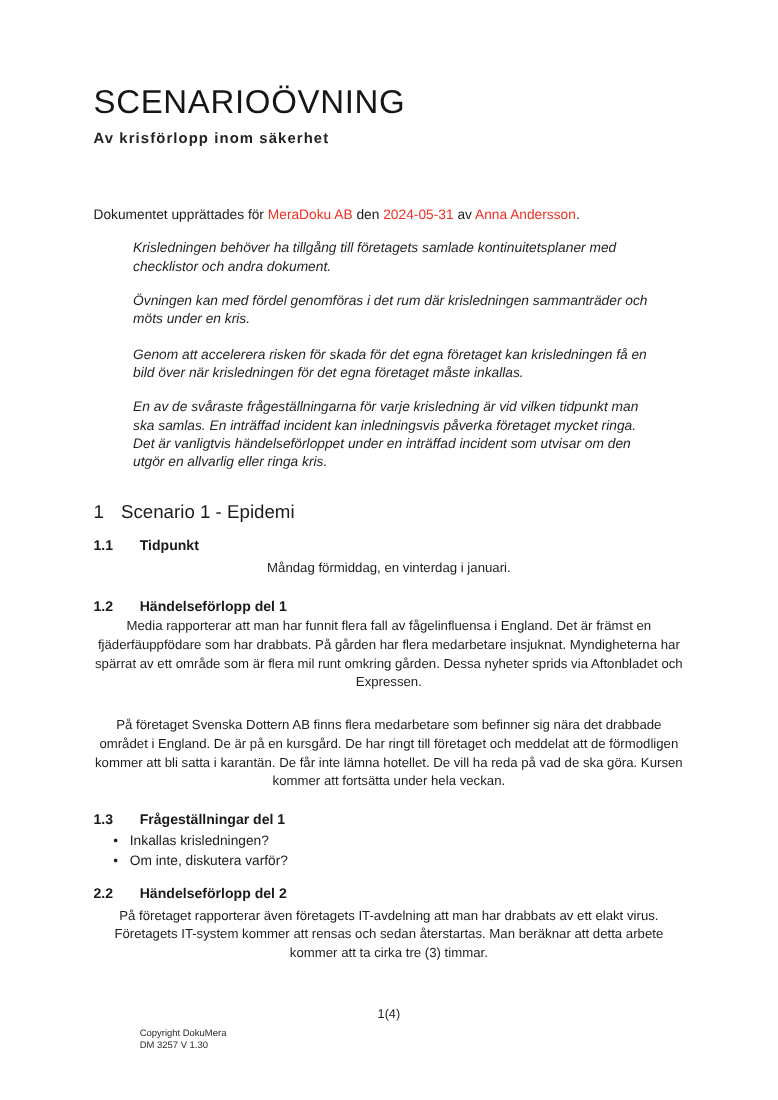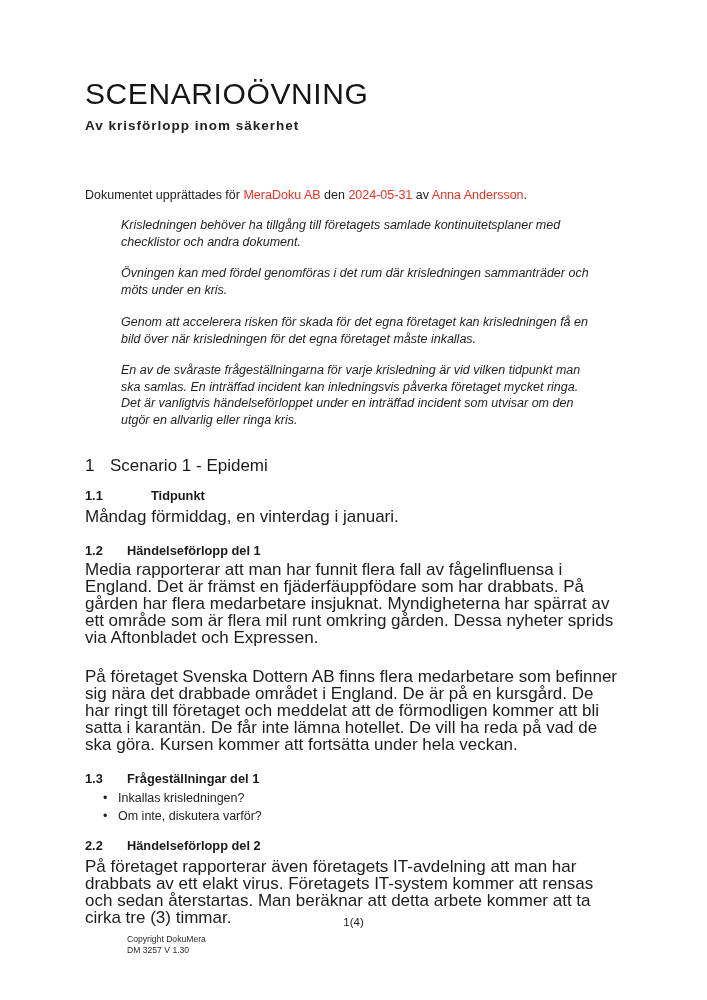--- a/index.html
+++ b/index.html
@@ -63,28 +63,29 @@
   }
   .h1row .num { width: 25px; }
   .h2row {
     display: flex;
     font-size: 12.8px;
     line-height: 17px;
     font-weight: 700;
     color: #1a1a1a;
   }
   .h2row .num { width: 42px; font-weight: 700; }
-  .h2row.s11 { margin-top: 10px; gap: 24px; }
+  .h2row.s11 { margin-top: 10px; }
   .h2row.s12 { margin-top: 17px; }
   .h2row.s13 { margin-top: 17px; }
   .h2row.s14 { margin-top: 12px; }
   p.body {
     margin: 0;
-    font-size: 17px;
+    font-size: 12px;
     line-height: 17px;
+    text-align: center;
   }
   p.body.after-h2 { margin-top: 4px; }
   p.body.tight { margin-top: 2px; }
   p.body.follow { margin-top: 22px; }
   ul.qlist {
     list-style: none;
     margin: 3px 0 0 0;
     padding: 0;
   }
   ul.qlist li {

